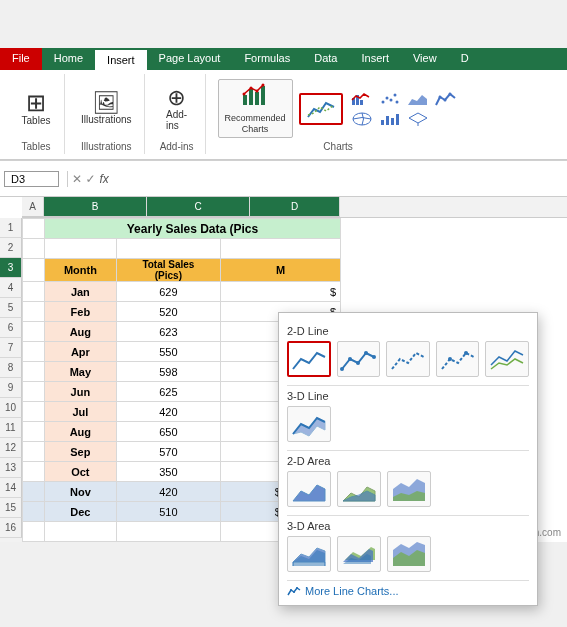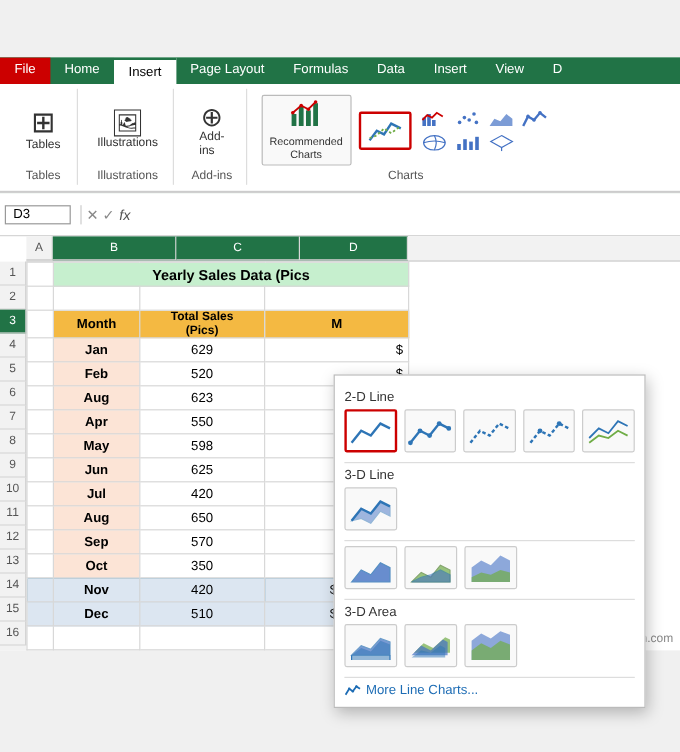--- a/index.html
+++ b/index.html
@@ -426,20 +426,21 @@
       <div class="chart-icon-box">
         <svg viewBox="0 0 36 28">
           <path d="M2,24 L10,14 L18,18 L26,8 L34,12 L34,20 L26,16 L18,26 L10,22 L2,24 Z" fill="#4472c4" opacity="0.5" stroke="#2e75b6" stroke-width="1"></path>
           <polyline points="2,24 10,14 18,18 26,8 34,12" stroke="#2e75b6" stroke-width="2" fill="none"></polyline>
         </svg>
       </div>
     </div>
 
     <div class="divider"></div>
 
+    <div class="chart-section-label">2-D Area</div>
     <div class="chart-icons-row">
       <div class="chart-icon-box">
         <svg viewBox="0 0 36 28">
           <polygon points="2,26 10,16 18,20 26,10 34,14 34,26" fill="#4472c4" opacity="0.8" stroke="#2e75b6" stroke-width="1"></polygon>
         </svg>
       </div>
       <div class="chart-icon-box">
         <svg viewBox="0 0 36 28">
           <polygon points="2,26 10,18 18,22 26,12 34,16 34,26" fill="#70ad47" opacity="0.7" stroke="#548235" stroke-width="1"></polygon>
           <polygon points="2,26 10,22 18,20 26,16 34,20 34,26" fill="#4472c4" opacity="0.6" stroke="#2e75b6" stroke-width="1"></polygon>

